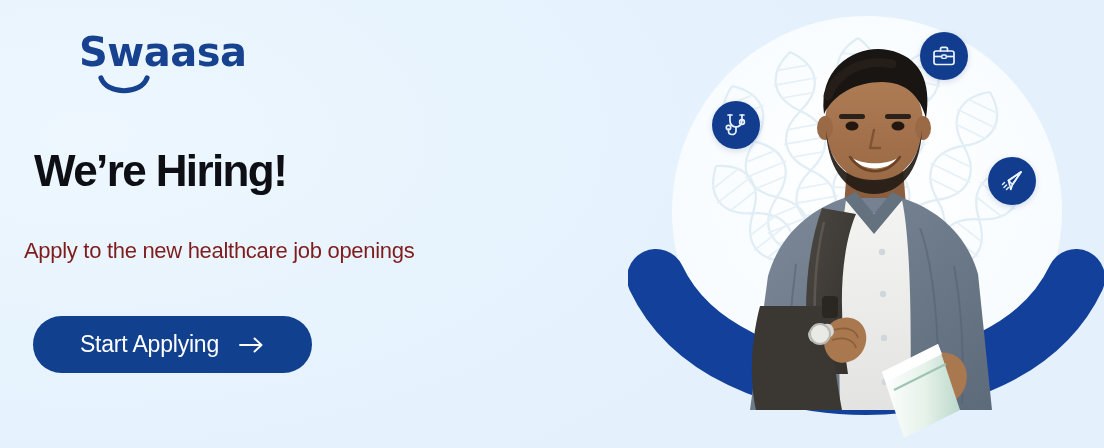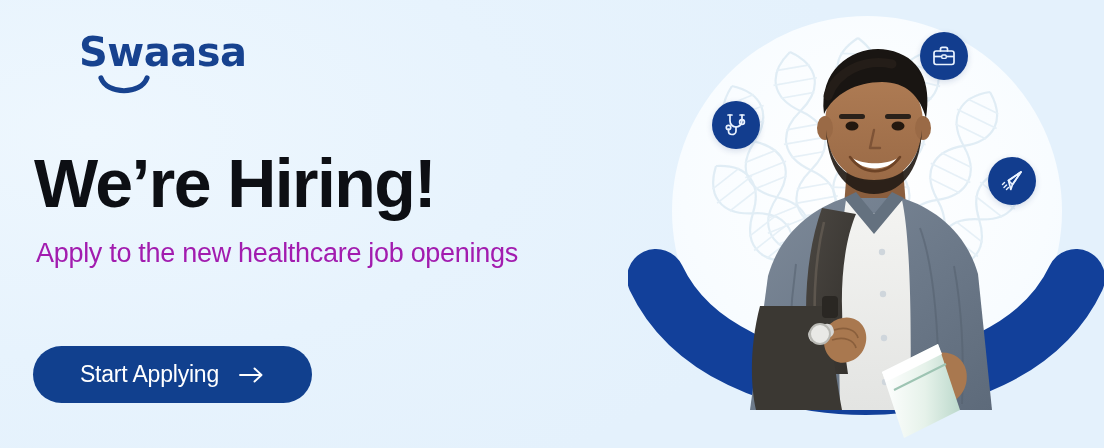--- a/index.html
+++ b/index.html
@@ -47,57 +47,56 @@
     top: 42px;
     width: 52px;
     height: 26px;
   }
 
   .headline {
     position: absolute;
     left: 34px;
     top: 148px;
     margin: 0;
-    font-size: 68px;
+    font-size: 44px;
     line-height: 1.05;
     font-weight: bold;
     letter-spacing: -1.6px;
     color: #0d0f14;
     white-space: nowrap;
   }
   .subhead {
     position: absolute;
-    left: 36px;
+    left: 24px;
     top: 238px;
     margin: 0;
-    font-size: 27px;
+    font-size: 22px;
     font-weight: normal;
     letter-spacing: -0.3px;
-    color: #a21caf;
+    color: #7f1d1d;
     white-space: nowrap;
   }
 
   .cta {
     position: absolute;
     left: 33px;
     top: 316px;
     width: 279px;
     height: 57px;
     border: none;
     border-radius: 30px;
     background: #11408e;
     color: #ffffff;
     display: flex;
     align-items: center;
     justify-content: center;
     gap: 20px;
     cursor: pointer;
     padding: 0;
     font-family: "Liberation Sans", sans-serif;
-    margin-top: 30px;
   }
   .cta-label {
     font-size: 23px;
     font-weight: normal;
     letter-spacing: -0.2px;
     color: #ffffff;
   }
   .cta-arrow {
     width: 26px;
     height: 18px;

